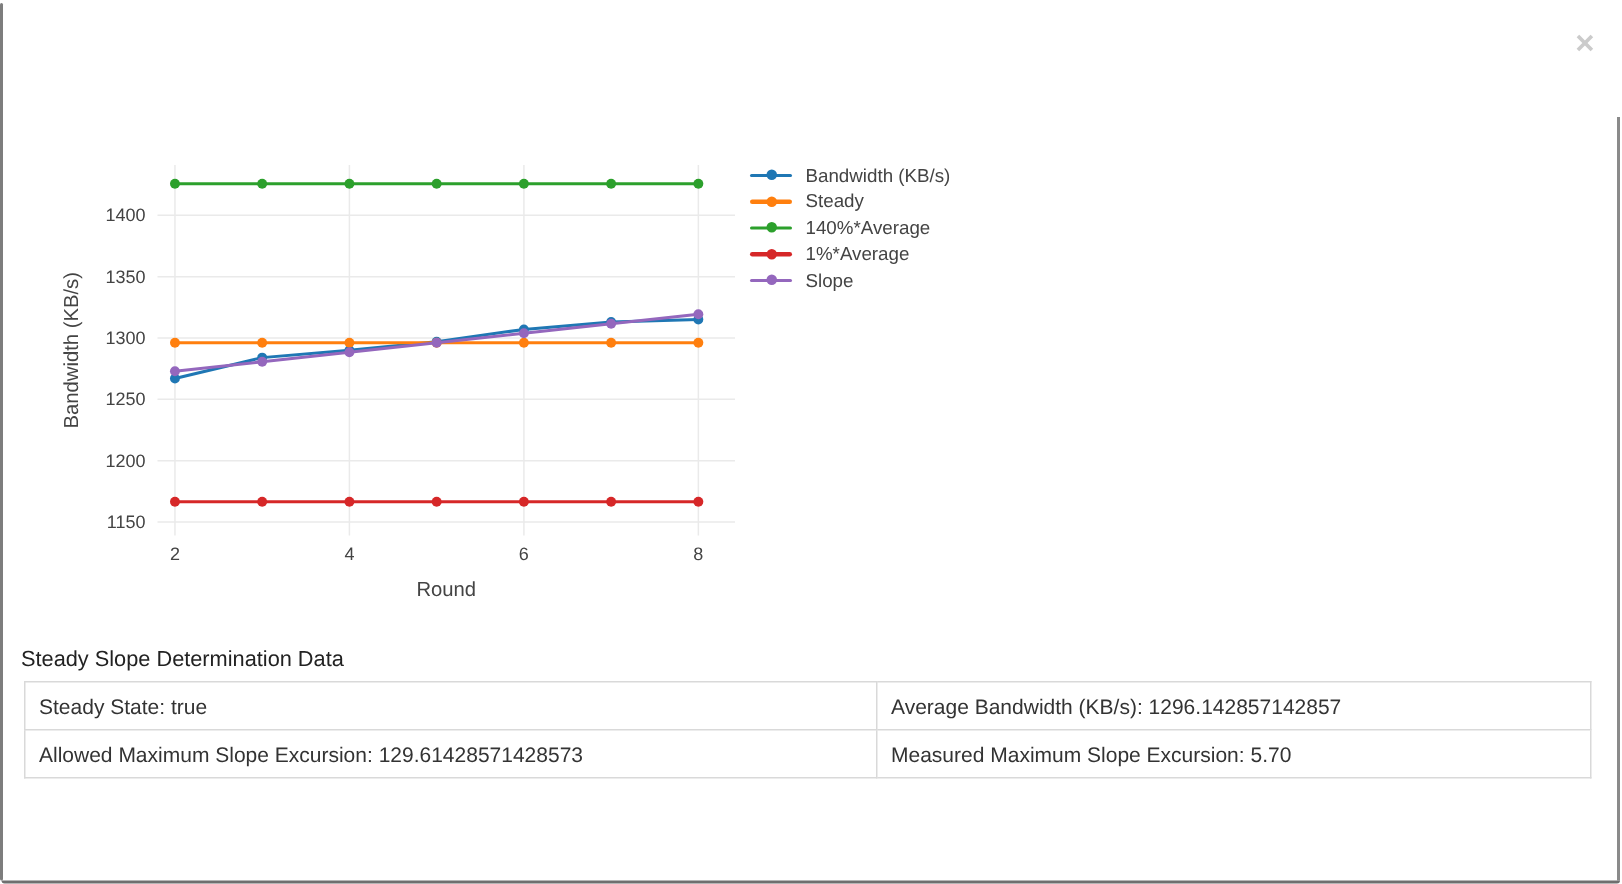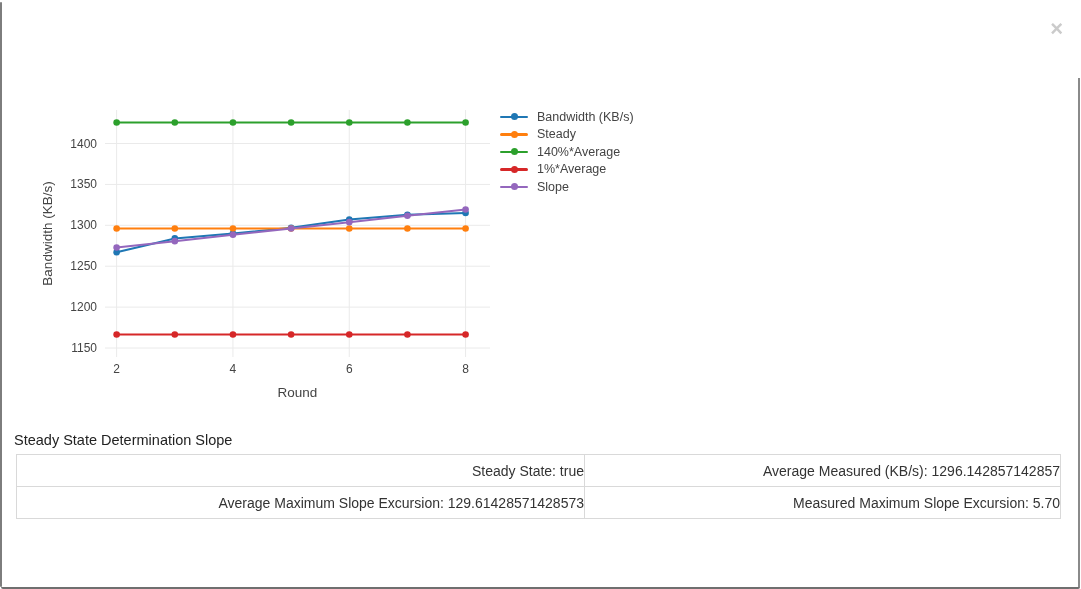--- a/index.html
+++ b/index.html
@@ -33,21 +33,21 @@
   .legend-swatch { position: relative; width: 28px; height: 8px; margin-right: 9px; flex: 0 0 28px; }
   .legend-line { position: absolute; left: 0; right: 0; top: 3px; height: 2.5px; border-radius: 2px; }
   .legend-dot  { position: absolute; left: 10.5px; top: 0.5px; width: 7px; height: 7px; border-radius: 50%; }
   .legend-label { font-size: 12.5px; color: #444; white-space: nowrap; }
 
   
   .ss-section { position: absolute; left: 0; top: 432px; width: 1081px; }
   .ss-title { margin: 0 0 6px 14px; font-size: 14.5px; color: #222; }
   table.ss-table {
     margin-left: 16px; width: 1044px;
-    border-collapse: collapse; table-layout: fixed; text-align: right;
+    border-collapse: collapse; table-layout: fixed;
   }
   .ss-table td {
     border: 1px solid #d9d9d9;
     height: 32px; padding: 0 0 0 9px;
     font-size: 14px; color: #333;
     vertical-align: middle; white-space: nowrap; overflow: hidden;
   }
   .ss-table col.left-col  { width: 568px; }
   .ss-table col.right-col { width: 476px; }
 </style>
@@ -174,32 +174,32 @@
           <span class="legend-swatch">
             <span class="legend-line" style="background: rgb(148, 103, 189);"></span>
             <span class="legend-dot" style="background: rgb(148, 103, 189);"></span>
           </span>
           <span class="legend-label">Slope</span>
         </div>
       </div>
   </div>
 
   <div class="ss-section">
-    <div class="ss-title">Steady State Determination Slope</div>
+    <div class="ss-title">Steady Slope Determination Data</div>
     <table class="ss-table">
       <colgroup>
           <col class="left-col">
           <col class="right-col">
         </colgroup>
       <tbody>
         <tr>
           <td>Steady State: true</td>
-          <td>Average Measured (KB/s): 1296.142857142857</td>
+          <td>Average Bandwidth (KB/s): 1296.142857142857</td>
         </tr>
         <tr>
-          <td>Average Maximum Slope Excursion: 129.61428571428573</td>
+          <td>Allowed Maximum Slope Excursion: 129.61428571428573</td>
           <td>Measured Maximum Slope Excursion: 5.70</td>
         </tr>
       </tbody>
     </table>
   </div>
 
 </div>
 
 </body></html>

